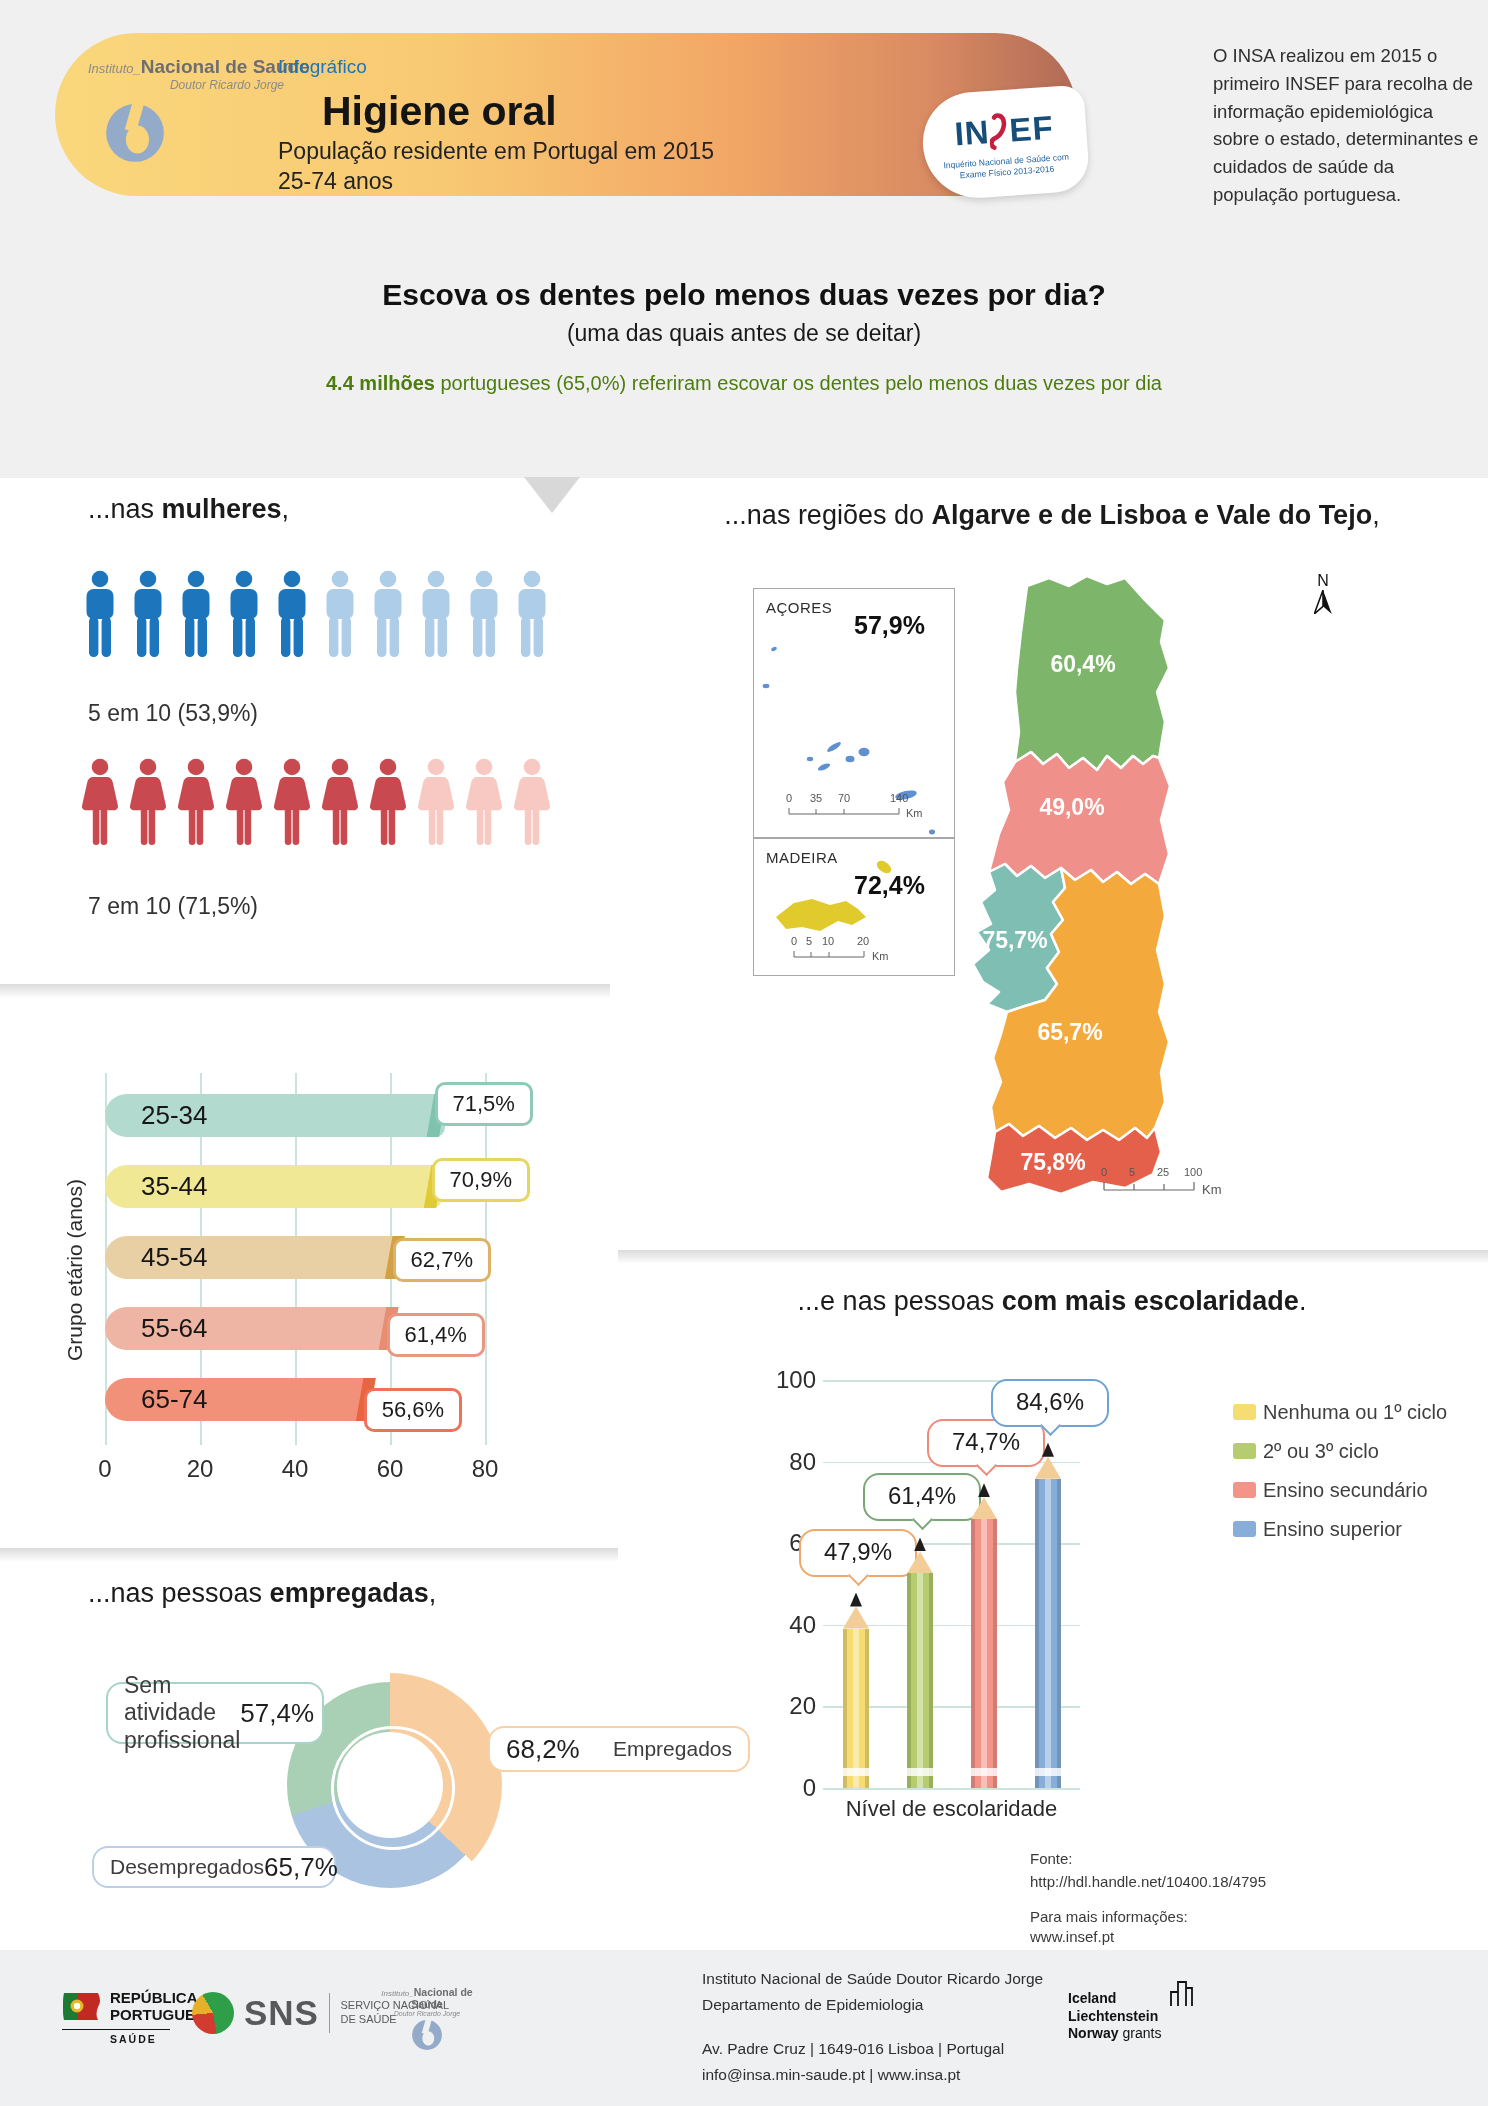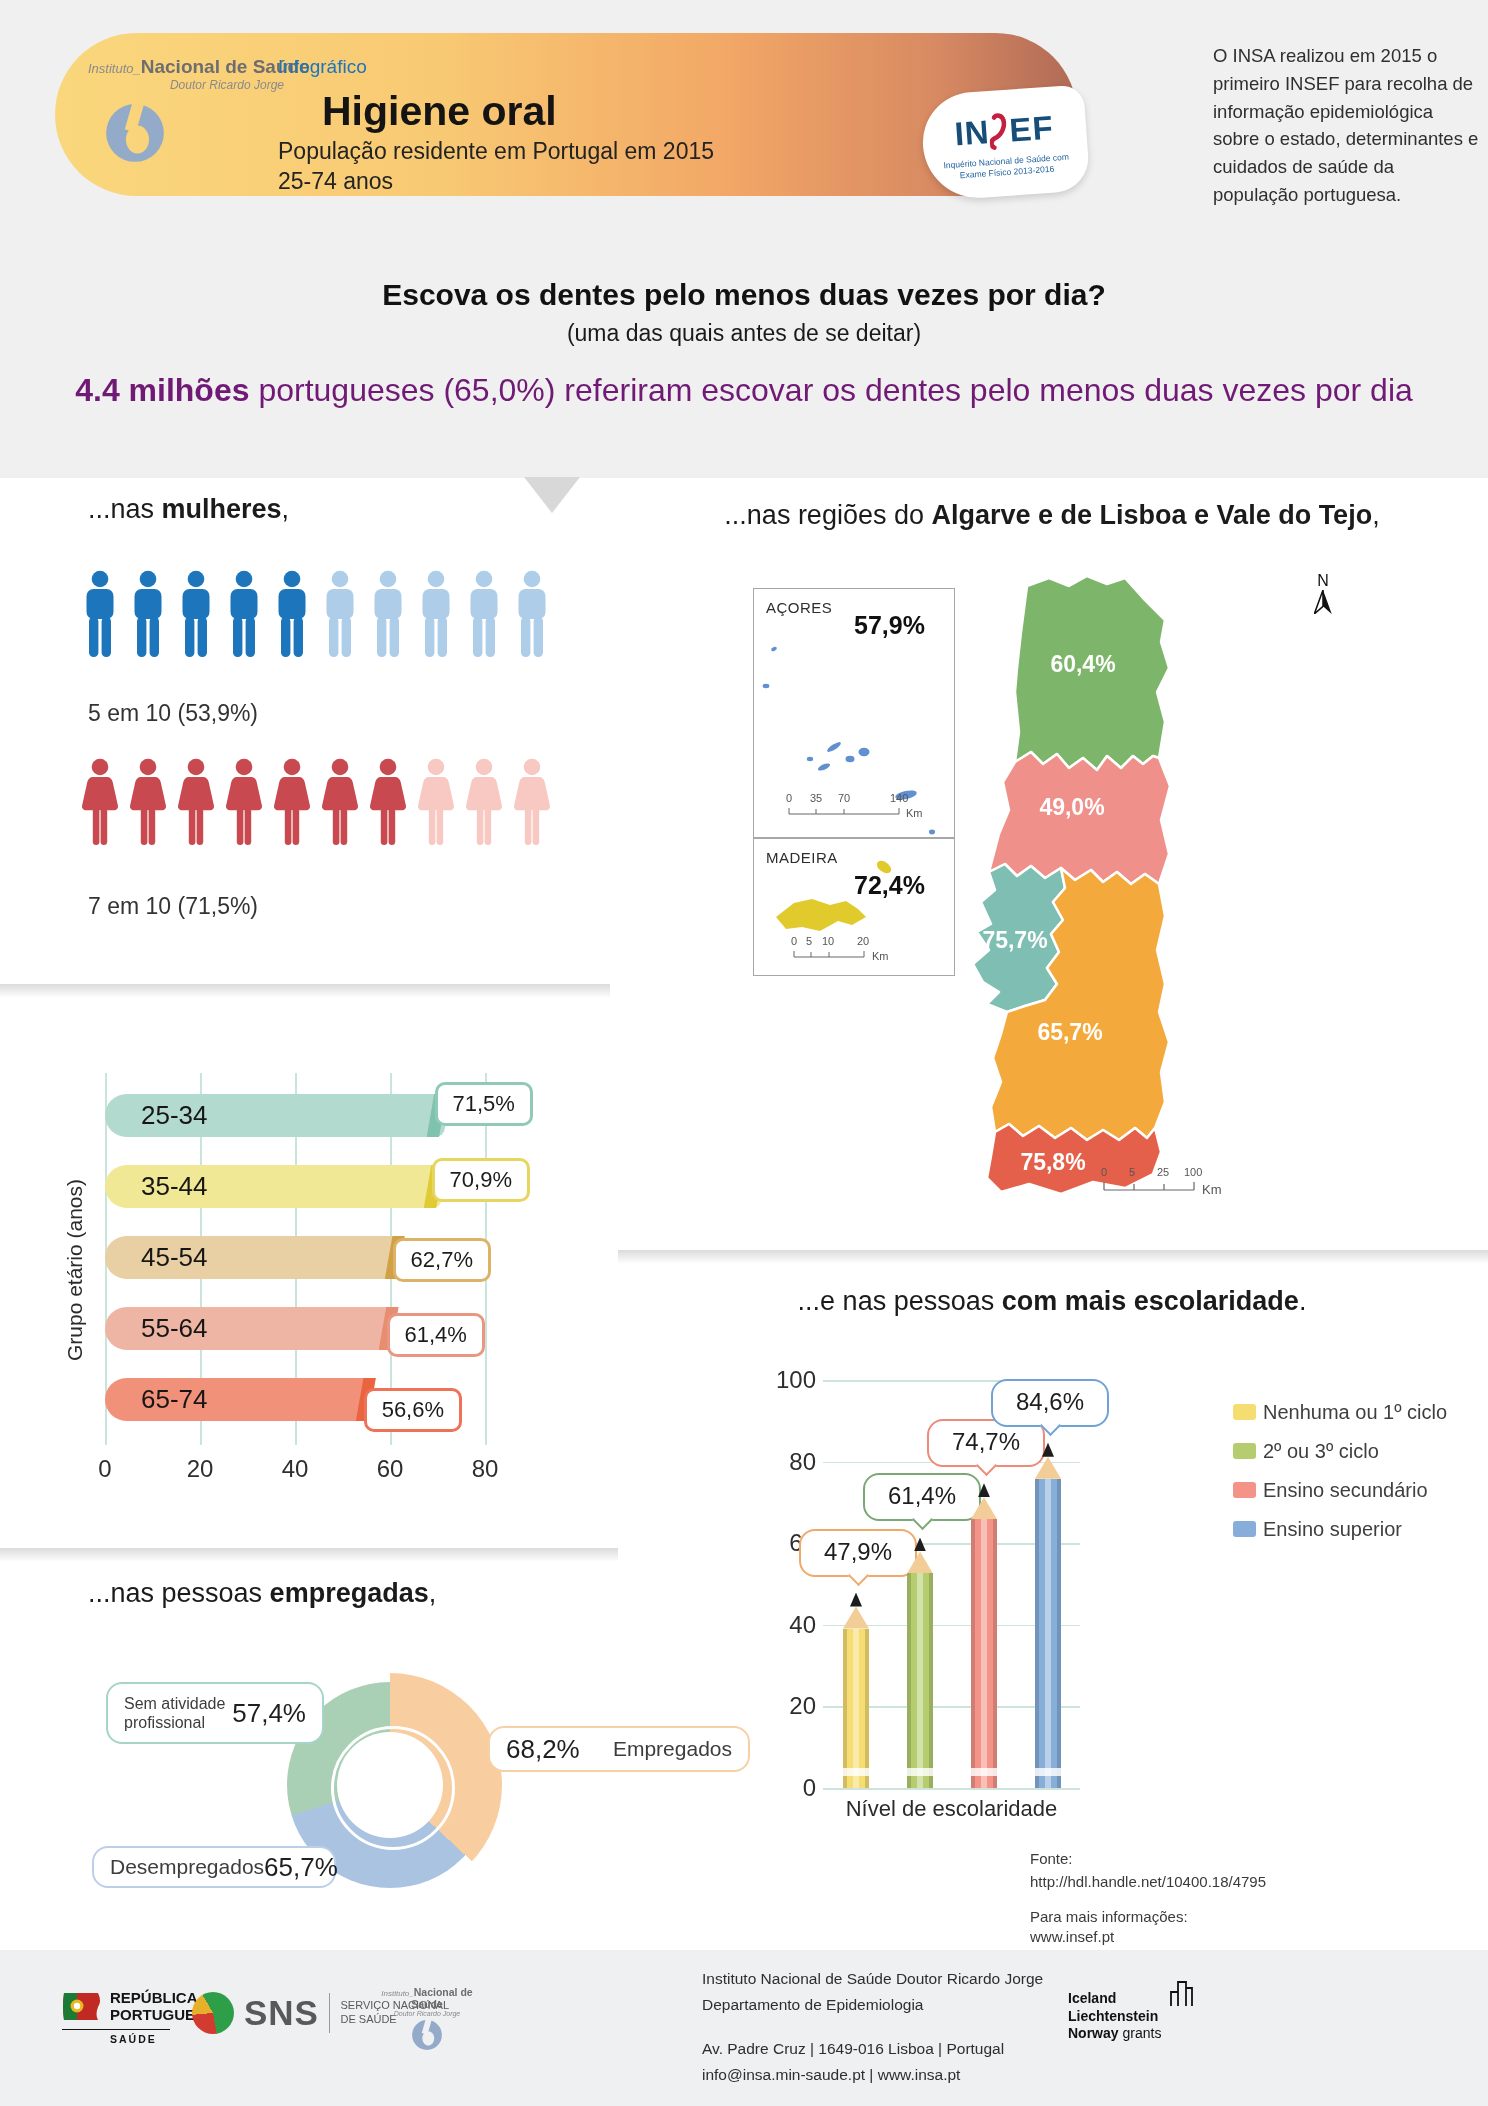--- a/index.html
+++ b/index.html
@@ -22,21 +22,21 @@
   .insa-l2{font-size:12px; font-style:italic; color:#8a8a8c; text-align:right; margin-right:34px;}
   .hdr-kicker{left:278px; top:56px; font-size:19px; color:#1b75bc;}
   .hdr-title{left:278px; top:88px; font-size:41px; font-weight:bold; color:#141414;margin-left:44px;}
   .hdr-sub{left:278px; top:138px; font-size:23px; color:#232323;}
   .hdr-age{left:278px; top:168px; font-size:23px; color:#232323;}
   .hdr-about{left:1213px; top:42px; width:268px; font-size:18.5px; color:#2f2f2f; line-height:1.5;}
 
   
   .q{left:0; top:278px; width:100%; text-align:center; font-size:30px; font-weight:bold; color:#111;}
   .qn{left:0; top:320px; width:100%; text-align:center; font-size:23px; color:#1a1a1a;}
-  .stat{left:0; top:372px; width:100%; text-align:center; font-size:32px; color:#701a75;}
+  .stat{left:0; top:372px; width:100%; text-align:center; font-size:20px; color:#4d7c0f;}
   .band{left:0; top:413px; width:1488px; height:64px;
     background:linear-gradient(180deg,#e6e6e6 0%,#fbfbfb 55%,#f2f2f2 100%);
     box-shadow:0 6px 9px rgba(0,0,0,0.22); display:flex; align-items:center; justify-content:center;}
   .band-text{font-size:28px; color:#c2232e;}
   .notch{left:524px; top:477px; width:0; height:0; border-left:28px solid transparent;
     border-right:28px solid transparent; border-top:36px solid #d8d8d9;}
   .content-bg{left:0; top:478px; width:1488px; height:1472px; background:#ffffff;}
   .divider{height:14px; background:linear-gradient(180deg,rgba(90,90,90,0.22),rgba(255,255,255,0));}
 
   
@@ -62,21 +62,21 @@
   .ylab-box{left:60px; top:1100px; width:30px; height:340px; display:flex; align-items:center; justify-content:center;}
   .ylab-box span{transform:rotate(-90deg); white-space:nowrap; font-size:21px; color:#2b2b2b;}
 
   
   #donut{left:90px; top:1660px; width:680px; height:270px;}
   .dn-layer{position:absolute; border-radius:50%;}
   .dn-ring{position:absolute; left:241px; top:66px; width:118px; height:118px; border:3.5px solid #fff; border-radius:50%;}
   .dn-disc{position:absolute; left:247px; top:72px; width:106px; height:106px; background:#fff; border-radius:50%;}
   .dn-call{position:absolute; background:#fff; border:2.5px solid #ccc; border-radius:16px;
     display:flex; align-items:center; justify-content:space-between; padding:0 16px; box-sizing:border-box;}
-  .dn-lab{font-size:16px; color:#3d3d3d; line-height:1.2;}
+  .dn-lab{font-size:23px; color:#3d3d3d; line-height:1.2;}
   .dn-val{font-size:26px; color:#1f1f1f;}
 
   
   .inset{background:#fff; border:1.5px solid #a7a7a9; box-sizing:border-box;}
   .inset-name{position:absolute; left:12px; top:10px; font-size:15px; letter-spacing:0.5px; color:#2d2d2d;}
   .inset-val{position:absolute; font-size:25px; font-weight:bold; color:#111;}
   .map-lbl{font-weight:bold; fill:#fff; font-size:23px;}
   .scale-num{font-size:11px; fill:#555;}
   .north{left:1306px; top:572px; width:34px; text-align:center; font-size:16px; color:#111;}
 

